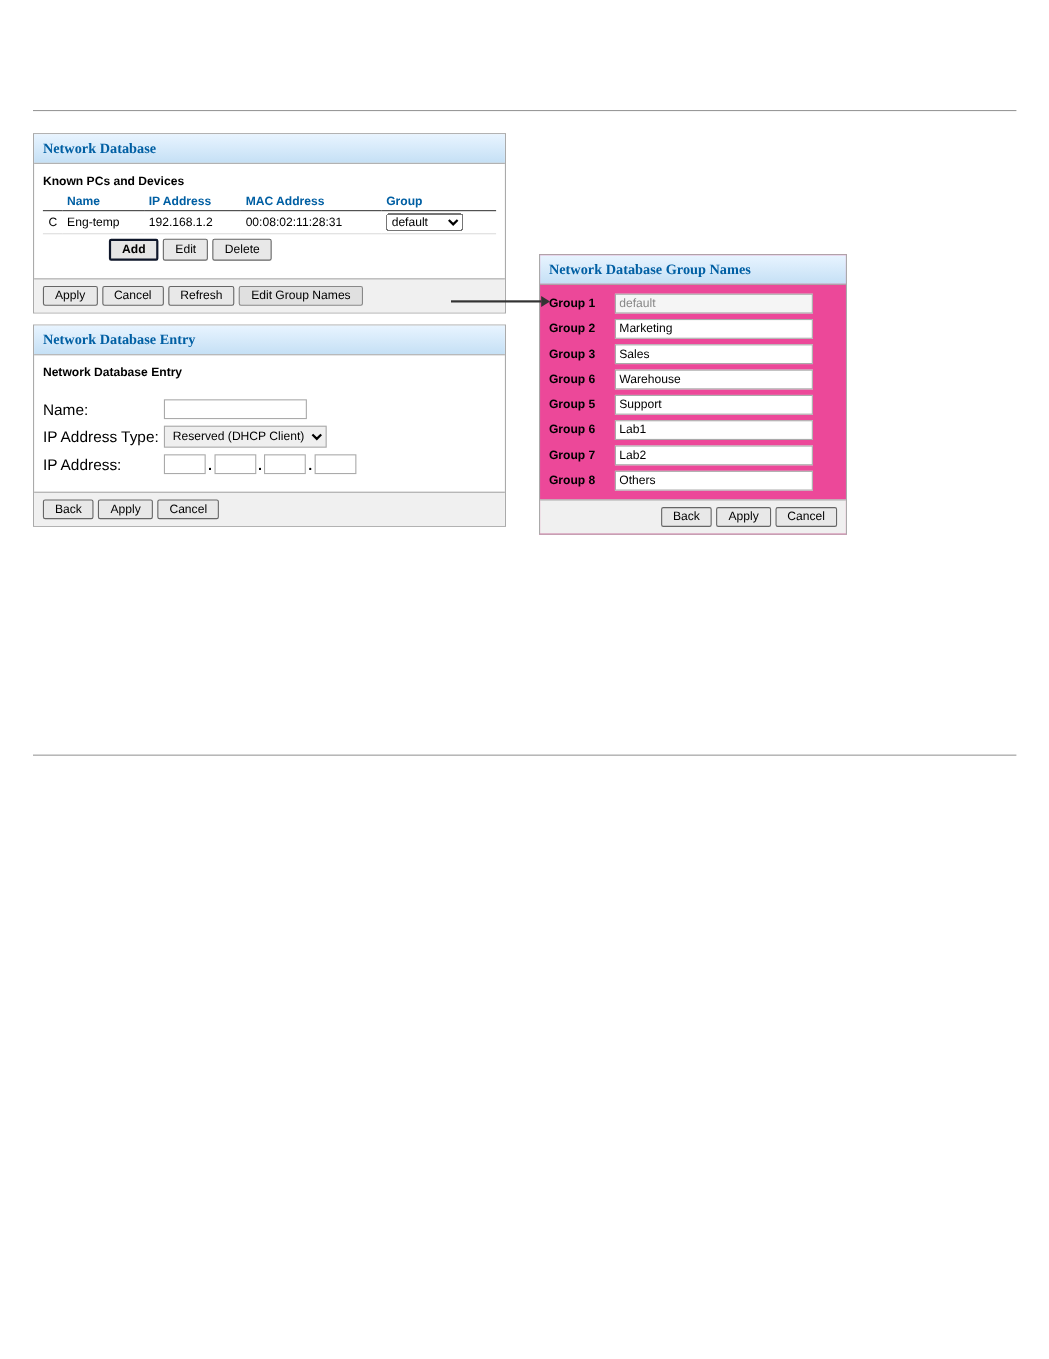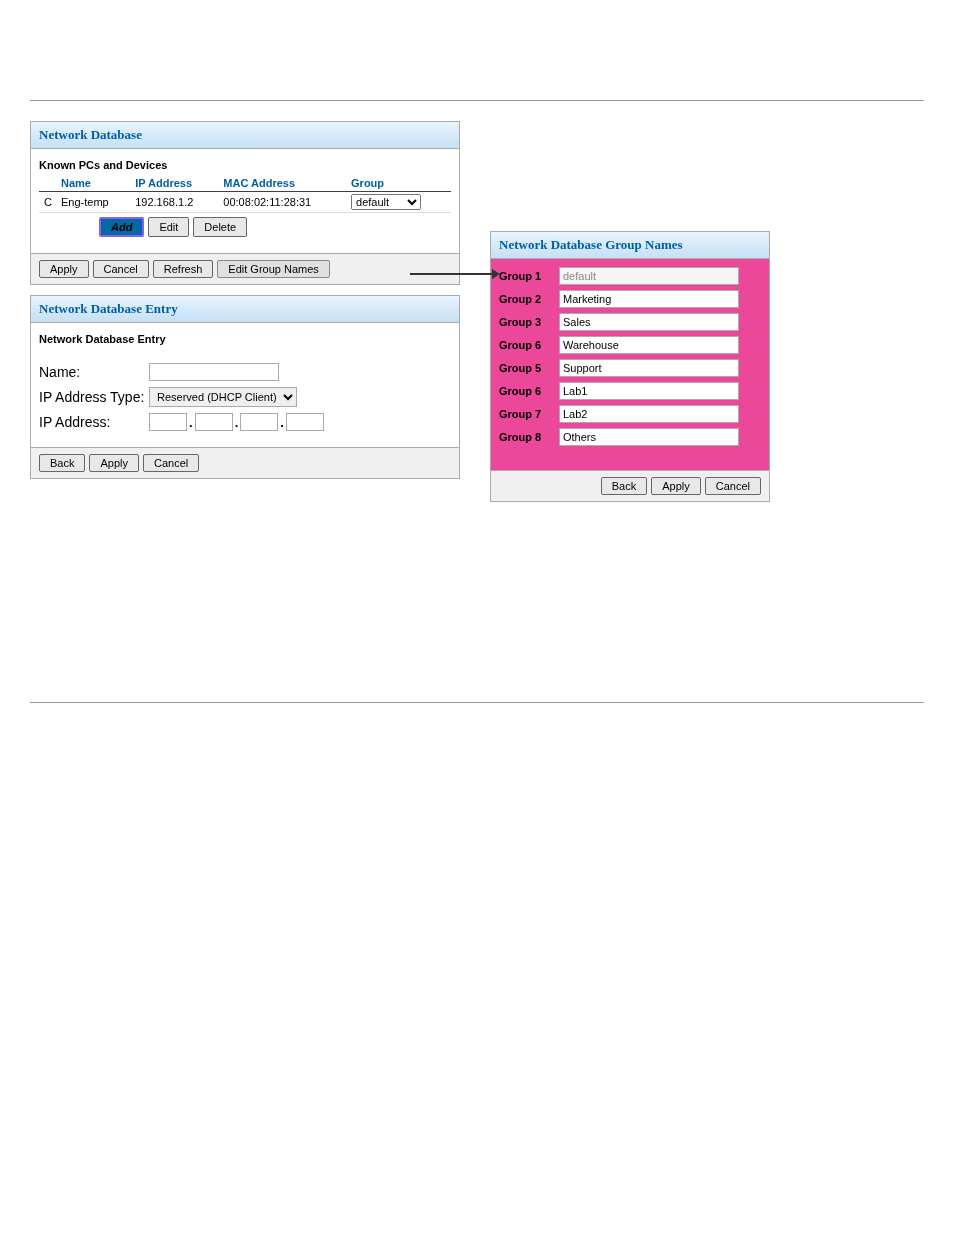--- a/index.html
+++ b/index.html
@@ -100,24 +100,23 @@
     }
     .btn {
       padding: 2px 10px;
       font-size: 11px;
       border: 1px solid #666;
       background: #e8e8e8;
       cursor: pointer;
       border-radius: 2px;
     }
     .btn-outlined-dark {
-      border: 2px solid #8b5cf6;
-      background: #0369a1;
-      font-weight: bold;
-      font-style: italic;
+      border: 2px solid #0f172a;
+      background: #e5e5e5;
+      font-weight: bold;
     }
 
     
     .action-bar {
       display: flex;
       gap: 4px;
       padding: 6px 8px;
       align-items: center;
       border-top: 1px solid #aaa;
       background: #f0f0f0;
@@ -350,21 +349,21 @@
 
     <div class="arrow-connector" style="position:absolute; left: 410px; top: 148px; width: 90px; display:flex; align-items:center;">
       <div class="arrow-line" style="height:2px; background:#333; flex:1;"></div>
       <div class="arrow-head" style="width:0; height:0; border-top:5px solid transparent; border-bottom:5px solid transparent; border-left:8px solid #333;"></div>
     </div>
 
     <div class="right-panel">
       <div class="group-names-box">
         <div class="panel-title">Network Database Group Names</div>
 
-        <div style="padding: 8px 0 16px 0;">
+        <div style="padding: 8px 0 0 0;">
 
           <div class="group-row">
             <span class="group-label">Group 1</span>
             <input class="group-input disabled-look" type="text" value="default" style="">
           </div>
           <div class="group-row">
             <span class="group-label">Group 2</span>
             <input class="group-input" type="text" value="Marketing" style="">
           </div>
           <div class="group-row">

